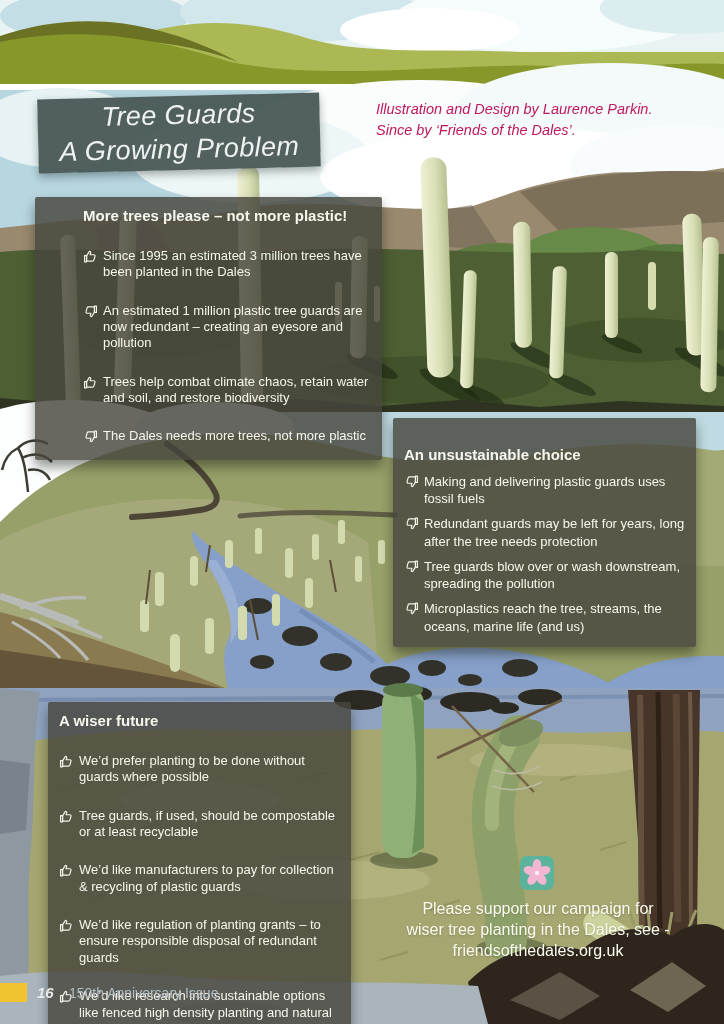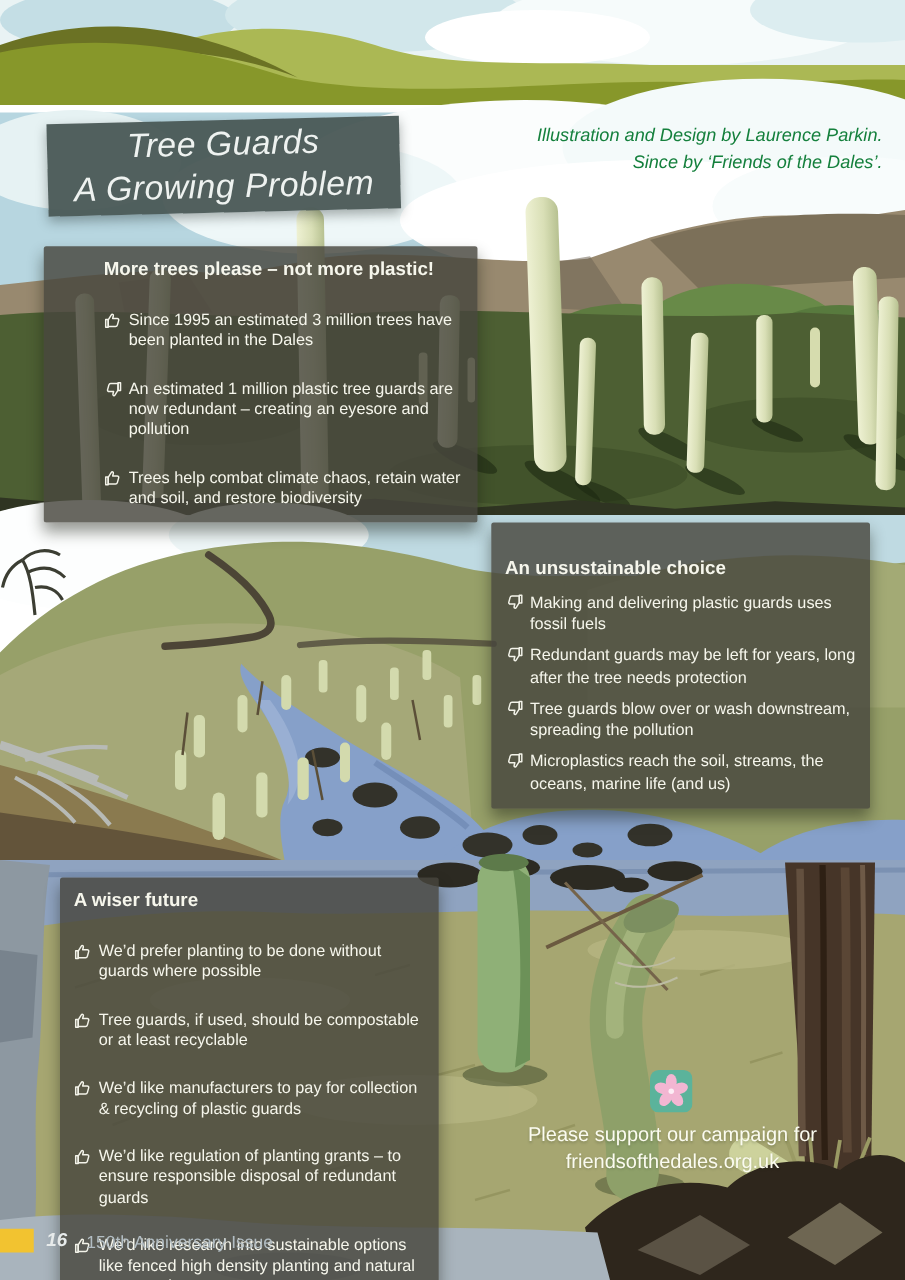--- a/index.html
+++ b/index.html
@@ -9,22 +9,22 @@
   .overlay{position:absolute;z-index:2;}
 
   
   .title-box{left:38px;top:96px;width:282px;height:74px;
     background:var(--title-box-bg,#4b5957);color:#eef2f0;
     transform:rotate(-1.4deg);display:flex;flex-direction:column;
     align-items:center;justify-content:center;
     font-style:italic;font-size:27px;line-height:1.25;letter-spacing:.4px;
     box-shadow:0 4px 9px rgba(20,30,25,.35);}
   
-  .credit{right:18px;top:99px;width:330px;text-align:right;
-    font-style:italic;font-size:14.5px;line-height:1.45;color:#15803d;}
+  .credit{right:18px;top:99px;width:330px;
+    font-style:italic;font-size:14.5px;line-height:1.45;color:#be185d;}
 
   
   .panel{background:var(--panel-bg,rgba(71,69,61,.82));color:#f6f6ec;
     padding:10px 11px 12px 11px;box-shadow:0 7px 12px rgba(25,28,18,.45);
     border-radius:2px;}
   .panel h2{margin:0 0 7px 0;font-size:15px;font-weight:700;line-height:1.25;}
   .panel-item{display:flex;margin-top:22px;}
   .item-icon{flex:0 0 20px;margin-top:1px;}
   .item-icon svg{width:15px;height:15px;stroke:#f3f3e9;fill:none;
     stroke-width:1.9;stroke-linejoin:round;stroke-linecap:round;}
@@ -353,77 +353,89 @@
         <span class="item-icon thumb-up">
           <svg class="svg-up" viewBox="0 0 24 24">
             <path d="M2.5 10.5h3.2v10H2.5Z"></path>
             <path d="M5.7 19.2V11l4-6.3c.9-1.4 3-.6 2.6 1.1l-.9 3.4h5.8c1.3 0 2.3 1.2 1.9 2.5l-1.7 6c-.3 1-1.2 1.7-2.3 1.7H5.7Z"></path>
           </svg>
           
         </span>
         <span class="item-text">Trees help combat climate chaos, retain water and soil, and restore biodiversity</span>
       </div>
 
-    </div>
-</div>
-
-<div class="overlay panel panel-unsustainable">
-  <h2>An unsustainable choice</h2>
-  <div>
-
       <div class="panel-item">
         <span class="item-icon thumb-down">
           
           <svg class="svg-down" viewBox="0 0 24 24">
             <g transform="rotate(180 12 12)">
               <path d="M2.5 10.5h3.2v10H2.5Z"></path>
               <path d="M5.7 19.2V11l4-6.3c.9-1.4 3-.6 2.6 1.1l-.9 3.4h5.8c1.3 0 2.3 1.2 1.9 2.5l-1.7 6c-.3 1-1.2 1.7-2.3 1.7H5.7Z"></path>
             </g>
           </svg>
         </span>
-        <span class="item-text">Making and delivering plastic guards uses fossil fuels</span>
-      </div>
+        <span class="item-text">The Dales needs more trees, not more plastic</span>
+      </div>
+    </div>
+</div>
+
+<div class="overlay panel panel-unsustainable">
+  <h2>An unsustainable choice</h2>
+  <div>
 
       <div class="panel-item">
         <span class="item-icon thumb-down">
           
           <svg class="svg-down" viewBox="0 0 24 24">
             <g transform="rotate(180 12 12)">
               <path d="M2.5 10.5h3.2v10H2.5Z"></path>
               <path d="M5.7 19.2V11l4-6.3c.9-1.4 3-.6 2.6 1.1l-.9 3.4h5.8c1.3 0 2.3 1.2 1.9 2.5l-1.7 6c-.3 1-1.2 1.7-2.3 1.7H5.7Z"></path>
             </g>
           </svg>
         </span>
-        <span class="item-text">Redundant guards may be left for years, long after the tree needs protection</span>
+        <span class="item-text">Making and delivering plastic guards uses fossil fuels</span>
       </div>
 
       <div class="panel-item">
         <span class="item-icon thumb-down">
           
           <svg class="svg-down" viewBox="0 0 24 24">
             <g transform="rotate(180 12 12)">
               <path d="M2.5 10.5h3.2v10H2.5Z"></path>
               <path d="M5.7 19.2V11l4-6.3c.9-1.4 3-.6 2.6 1.1l-.9 3.4h5.8c1.3 0 2.3 1.2 1.9 2.5l-1.7 6c-.3 1-1.2 1.7-2.3 1.7H5.7Z"></path>
             </g>
           </svg>
         </span>
-        <span class="item-text">Tree guards blow over or wash downstream, spreading the pollution</span>
+        <span class="item-text">Redundant guards may be left for years, long after the tree needs protection</span>
       </div>
 
       <div class="panel-item">
         <span class="item-icon thumb-down">
           
           <svg class="svg-down" viewBox="0 0 24 24">
             <g transform="rotate(180 12 12)">
               <path d="M2.5 10.5h3.2v10H2.5Z"></path>
               <path d="M5.7 19.2V11l4-6.3c.9-1.4 3-.6 2.6 1.1l-.9 3.4h5.8c1.3 0 2.3 1.2 1.9 2.5l-1.7 6c-.3 1-1.2 1.7-2.3 1.7H5.7Z"></path>
             </g>
           </svg>
         </span>
-        <span class="item-text">Microplastics reach the soil, streams, the oceans, marine life (and us)</span>
+        <span class="item-text">Tree guards blow over or wash downstream, spreading the pollution</span>
+      </div>
+
+      <div class="panel-item">
+        <span class="item-icon thumb-down">
+          
+          <svg class="svg-down" viewBox="0 0 24 24">
+            <g transform="rotate(180 12 12)">
+              <path d="M2.5 10.5h3.2v10H2.5Z"></path>
+              <path d="M5.7 19.2V11l4-6.3c.9-1.4 3-.6 2.6 1.1l-.9 3.4h5.8c1.3 0 2.3 1.2 1.9 2.5l-1.7 6c-.3 1-1.2 1.7-2.3 1.7H5.7Z"></path>
+            </g>
+          </svg>
+        </span>
+        <span class="item-text">Microplastics reach the tree, streams, the oceans, marine life (and us)</span>
       </div>
     </div>
 </div>
 
 <div class="overlay panel panel-wiser">
   <h2>A wiser future</h2>
   <div>
 
       <div class="panel-item">
         <span class="item-icon thumb-up">
@@ -489,18 +501,19 @@
     <ellipse cx="17" cy="9.5" rx="4.4" ry="6.4" fill="#f2b6d2" transform="rotate(72 17 17)"></ellipse>
     <ellipse cx="17" cy="9.5" rx="4.4" ry="6.4" fill="#f2b6d2" transform="rotate(144 17 17)"></ellipse>
     <ellipse cx="17" cy="9.5" rx="4.4" ry="6.4" fill="#f2b6d2" transform="rotate(216 17 17)"></ellipse>
     <ellipse cx="17" cy="9.5" rx="4.4" ry="6.4" fill="#f2b6d2" transform="rotate(288 17 17)"></ellipse>
     <circle cx="17" cy="17" r="2.2" fill="#fdeef6"></circle>
   </g>
 </svg>
 
 <div class="overlay campaign">
   <div>Please support our campaign for</div>
+  <div>wiser tree planting in the Dales, see -</div>
   <div>friendsofthedales.org.uk</div>
 </div>
 
 <div class="overlay page-marker"></div>
 <div class="overlay page-number">16</div>
 <div class="overlay issue-title">150th Anniversary Issue</div>
 
 </body></html>

